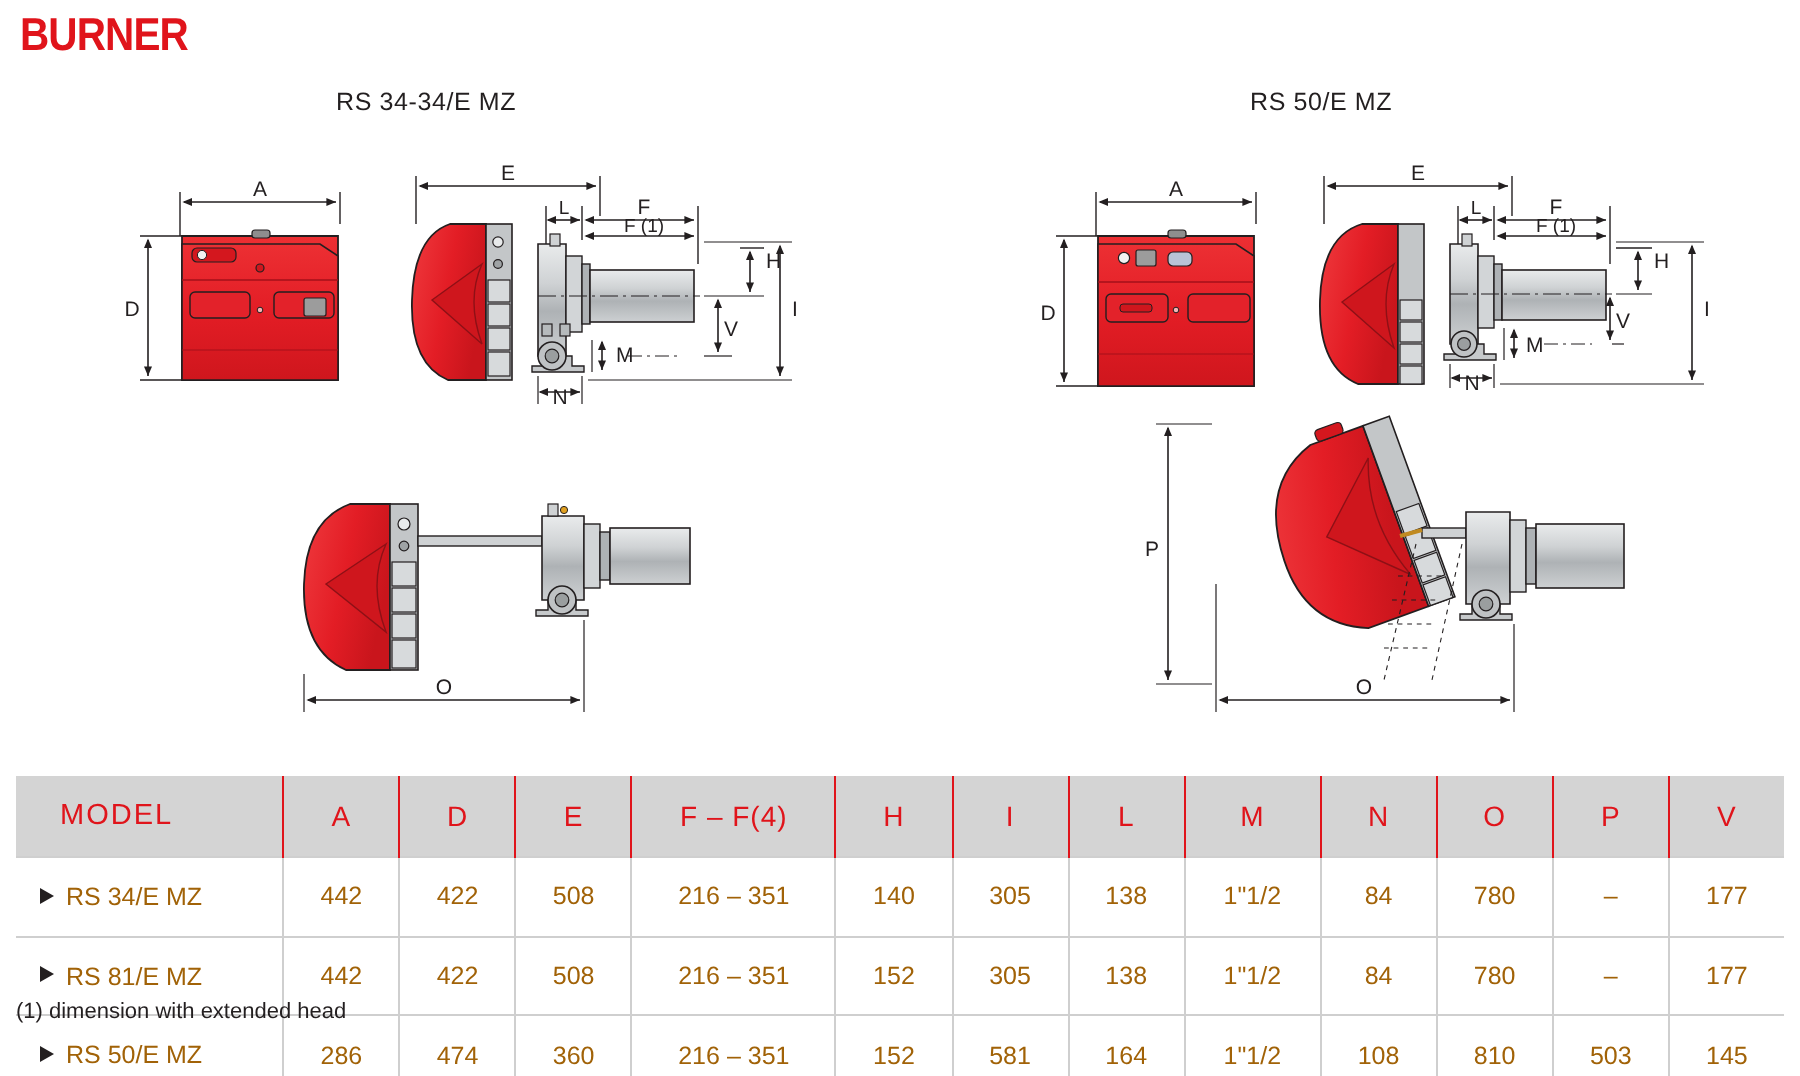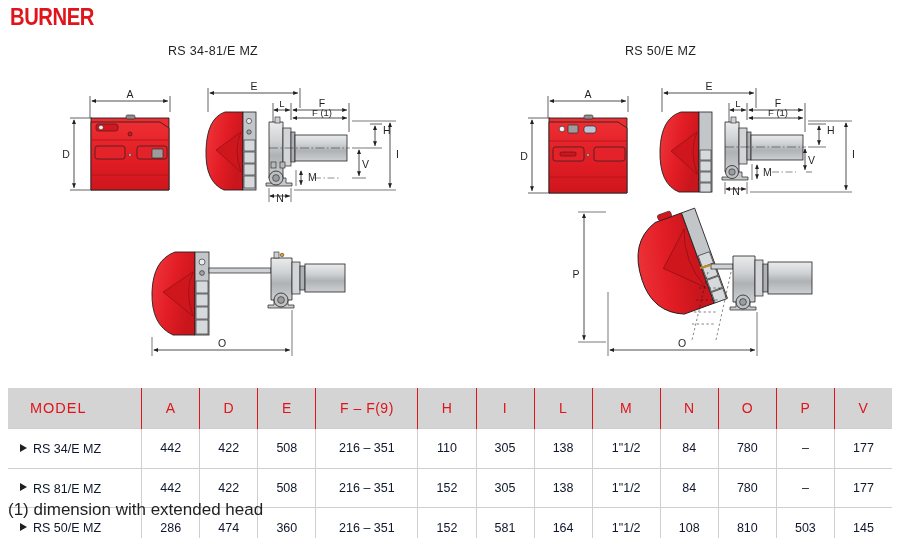--- a/index.html
+++ b/index.html
@@ -63,21 +63,21 @@
   #spec-table thead th:last-child { border-right:none; }
   #spec-table thead th.model-head {
     text-align:left;
     padding-left:22px;
     font-size:14.5px;
     letter-spacing:1px;
   }
   #spec-table tbody td {
     border-right:1px solid #cfcfcf;
     border-bottom:1px solid #cfcfcf;
-    color:#0f172a;
+    color:#a16207;
     font-size:12.5px;
   }
   #spec-table tbody tr:first-child td { border-top:1px solid #cfcfcf; }
   #spec-table tbody td:last-child { border-right:none; }
   #spec-table tbody td.model-cell {
     text-align:left;
     padding-left:12px;
     white-space:nowrap;
   }
   .tri {
@@ -87,30 +87,30 @@
     border-top:4.5px solid transparent;
     border-bottom:4.5px solid transparent;
     margin-right:6px;
     vertical-align:middle;
     position:relative; top:-1px;
   }
   .mname { vertical-align:middle; }
 
   #footnote {
     position:absolute; left:8px; top:500px;
-    font-size:17px;
+    font-size:11px;
     color:#231f20;
   }
 </style>
 </head>
 <body>
 
 <div id="logo">BURNER</div>
 
-<div class="dtitle" id="title-left">RS 34-81/E MZ</div>
+<div class="dtitle" id="title-left">RS 34-34/E MZ</div>
 <div class="dtitle" id="title-right">RS 50/E MZ</div>
 
 <div id="drawings">
 <svg width="900" height="380" viewBox="0 0 900 380" xmlns="http://www.w3.org/2000/svg">
   <defs>
     <marker id="ar" markerWidth="7" markerHeight="7" refX="6" refY="2.5" orient="auto">
       <path d="M0,0 L6,2.5 L0,5 z" fill="#231f20"></path>
     </marker>
     <marker id="arS" markerWidth="7" markerHeight="7" refX="1" refY="2.5" orient="auto">
       <path d="M6,0 L0,2.5 L6,5 z" fill="#231f20"></path>
@@ -402,41 +402,41 @@
 </svg>
 </div>
 
 <table id="spec-table">
   <thead>
     <tr>
       <th class="model-head">MODEL</th>
       <th>A</th>
       <th>D</th>
       <th>E</th>
-      <th>F – F(9)</th>
+      <th>F – F(4)</th>
       <th>H</th>
       <th>I</th>
       <th>L</th>
       <th>M</th>
       <th>N</th>
       <th>O</th>
       <th>P</th>
       <th>V</th>
     </tr>
   </thead>
   <tbody>
     <tr>
       <td class="model-cell">
         <span class="tri"></span><span class="mname">RS 34/E MZ</span>
       </td>
       <td>442</td>
       <td>422</td>
       <td>508</td>
       <td>216 – 351</td>
-      <td>110</td>
+      <td>140</td>
       <td>305</td>
       <td>138</td>
       <td>1"1/2</td>
       <td>84</td>
       <td>780</td>
       <td>–</td>
       <td>177</td>
     </tr>
     <tr>
       <td class="model-cell">

